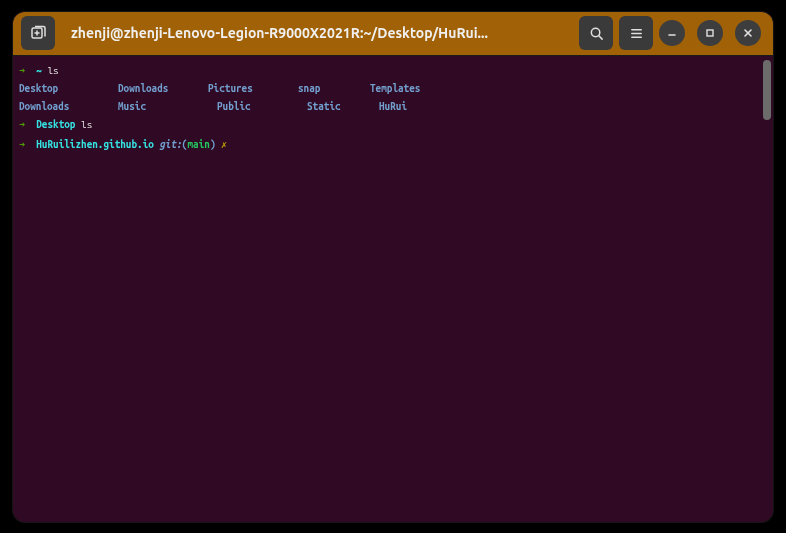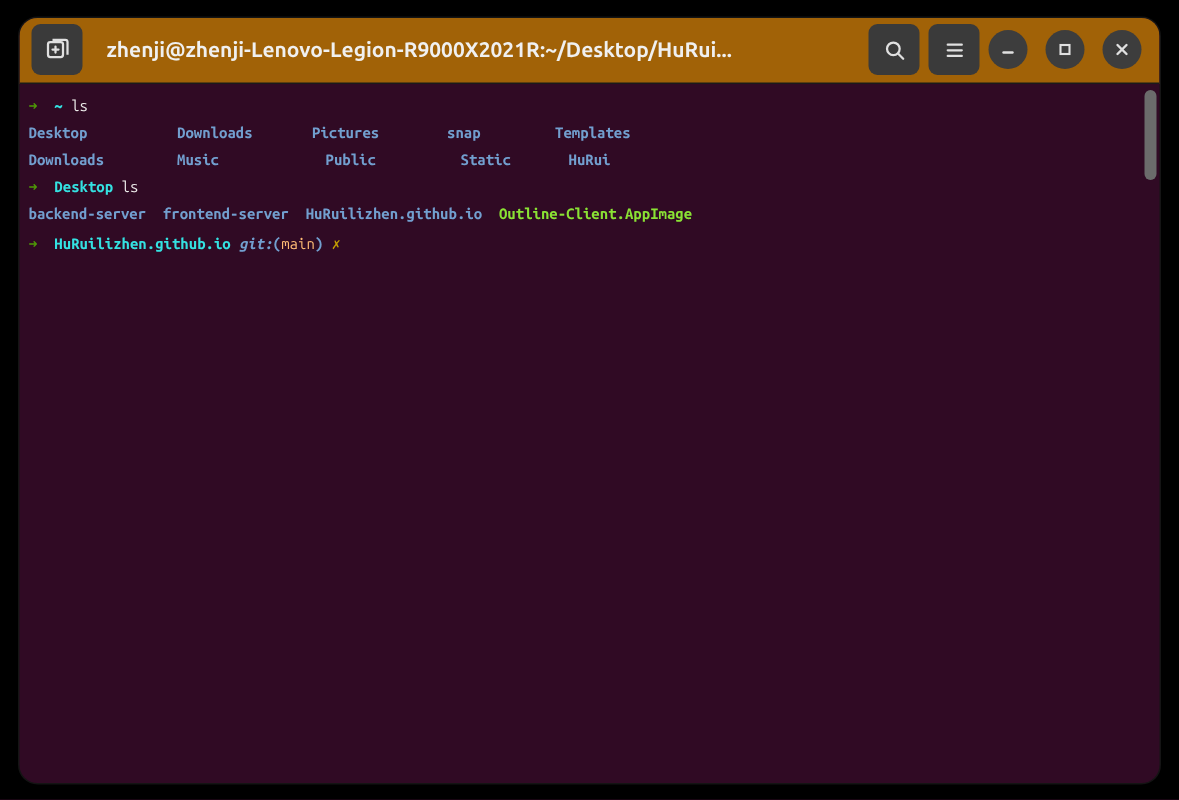--- a/index.html
+++ b/index.html
@@ -85,21 +85,21 @@
     }
     .line { white-space: pre; }
     .arrow { color: #4e9a06; font-weight: bold; }
     .tilde { color: #34e2e2; font-weight: bold; }
     .cmd { color: #eeeeec; }
     .dir-blue { color: #729fcf; font-weight: bold; }
     .exec-green { color: #8ae234; font-weight: bold; }
     .cwd { color: #34e2e2; font-weight: bold; }
     .git-label { color: #729fcf; font-weight: bold; font-style: italic; }
     .git-paren { color: #729fcf; font-weight: bold; }
-    .git-branch { color: #fdba74; font-weight: normal; }
+    .git-branch { color: #22c55e; font-weight: bold; }
     .dirty { color: #c4a000; font-weight: bold; }
     .cursor-block {
       display: inline-block;
       width: 9px;
       height: 16px;
       vertical-align: text-bottom;
     }
     svg { display: block; }
   </style>
 </head>
@@ -153,19 +153,18 @@
 
     <div class="line"><span class="arrow">➜</span>  <span class="tilde">~</span> <span class="cmd">ls</span></div>
 
     <div class="line"><span class="dir-blue" style="display:inline-block;width:99px">Desktop</span><span class="dir-blue" style="display:inline-block;width:90px">Downloads</span><span class="dir-blue" style="display:inline-block;width:90px">Pictures</span><span class="dir-blue" style="display:inline-block;width:72px">snap</span><span class="dir-blue">Templates</span></div>
 
     <div class="line"><span class="dir-blue" style="display:inline-block;width:99px">Downloads</span><span class="dir-blue" style="display:inline-block;width:99px">Music</span><span class="dir-blue" style="display:inline-block;width:90px">Public</span><span class="dir-blue" style="display:inline-block;width:72px">Static</span><span class="dir-blue">HuRui</span></div>
 
 
     <div class="line"><span class="arrow">➜</span>  <span class="cwd">Desktop</span> <span class="cmd">ls</span></div>
 
-    <div class="line"><span class="dir-blue">backend-server</span>  <span class="dir-blue">frontend-server</span>  <span class="dir-blue">HuRuilizhen.github.io</span>  <span class="exec-green">Outline-Client.AppImage</span></div>
 
 
     <div class="line"><span class="arrow">➜</span>  <span class="cwd">HuRuilizhen.github.io</span> <span class="git-label">git:</span><span class="git-paren">(</span><span class="git-branch">main</span><span class="git-paren">)</span> <span class="dirty">✗</span> <span class="cursor-block"></span></div>
 
   </div>
 </div>
 
 </body></html>

